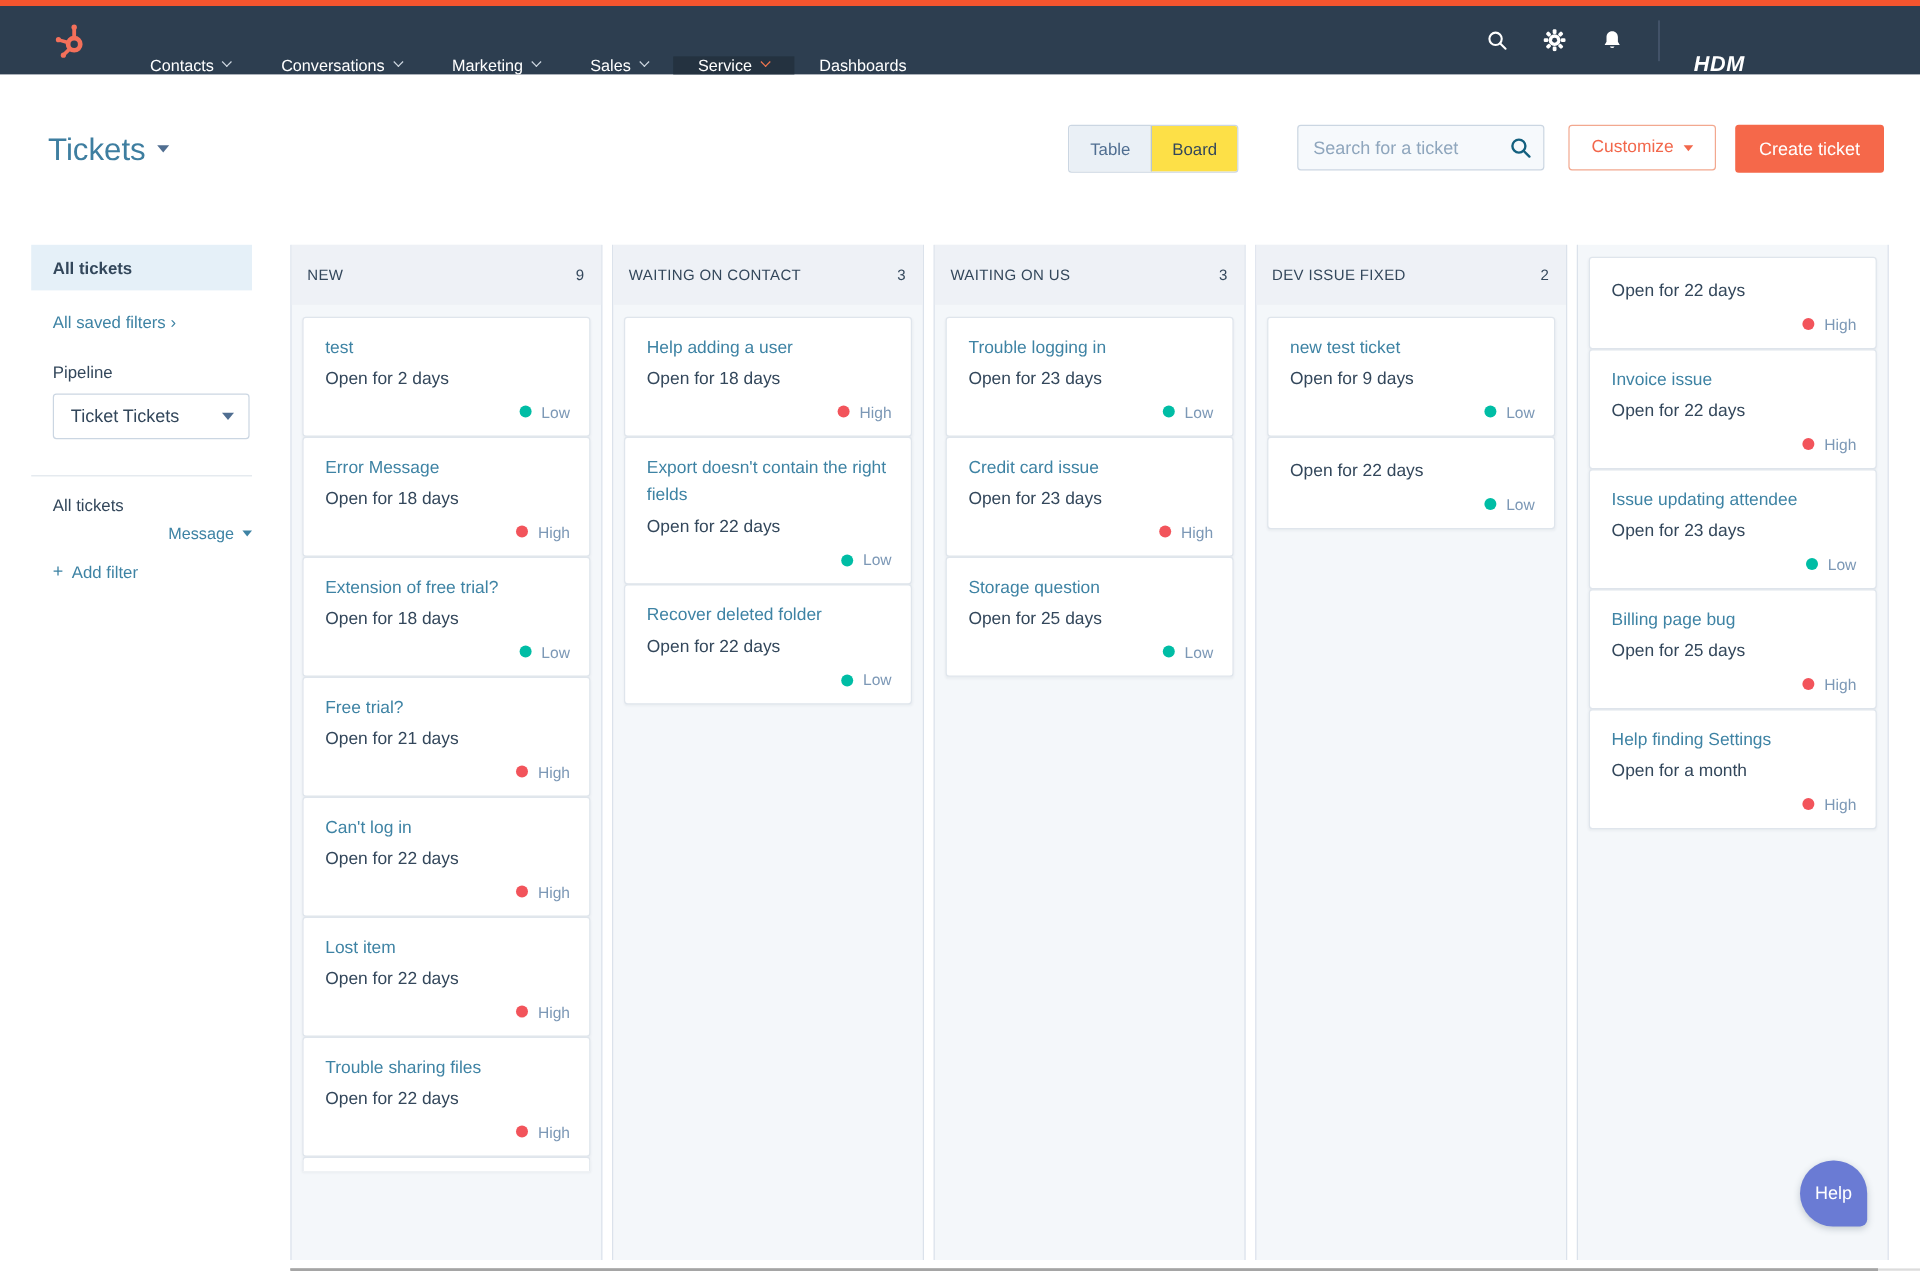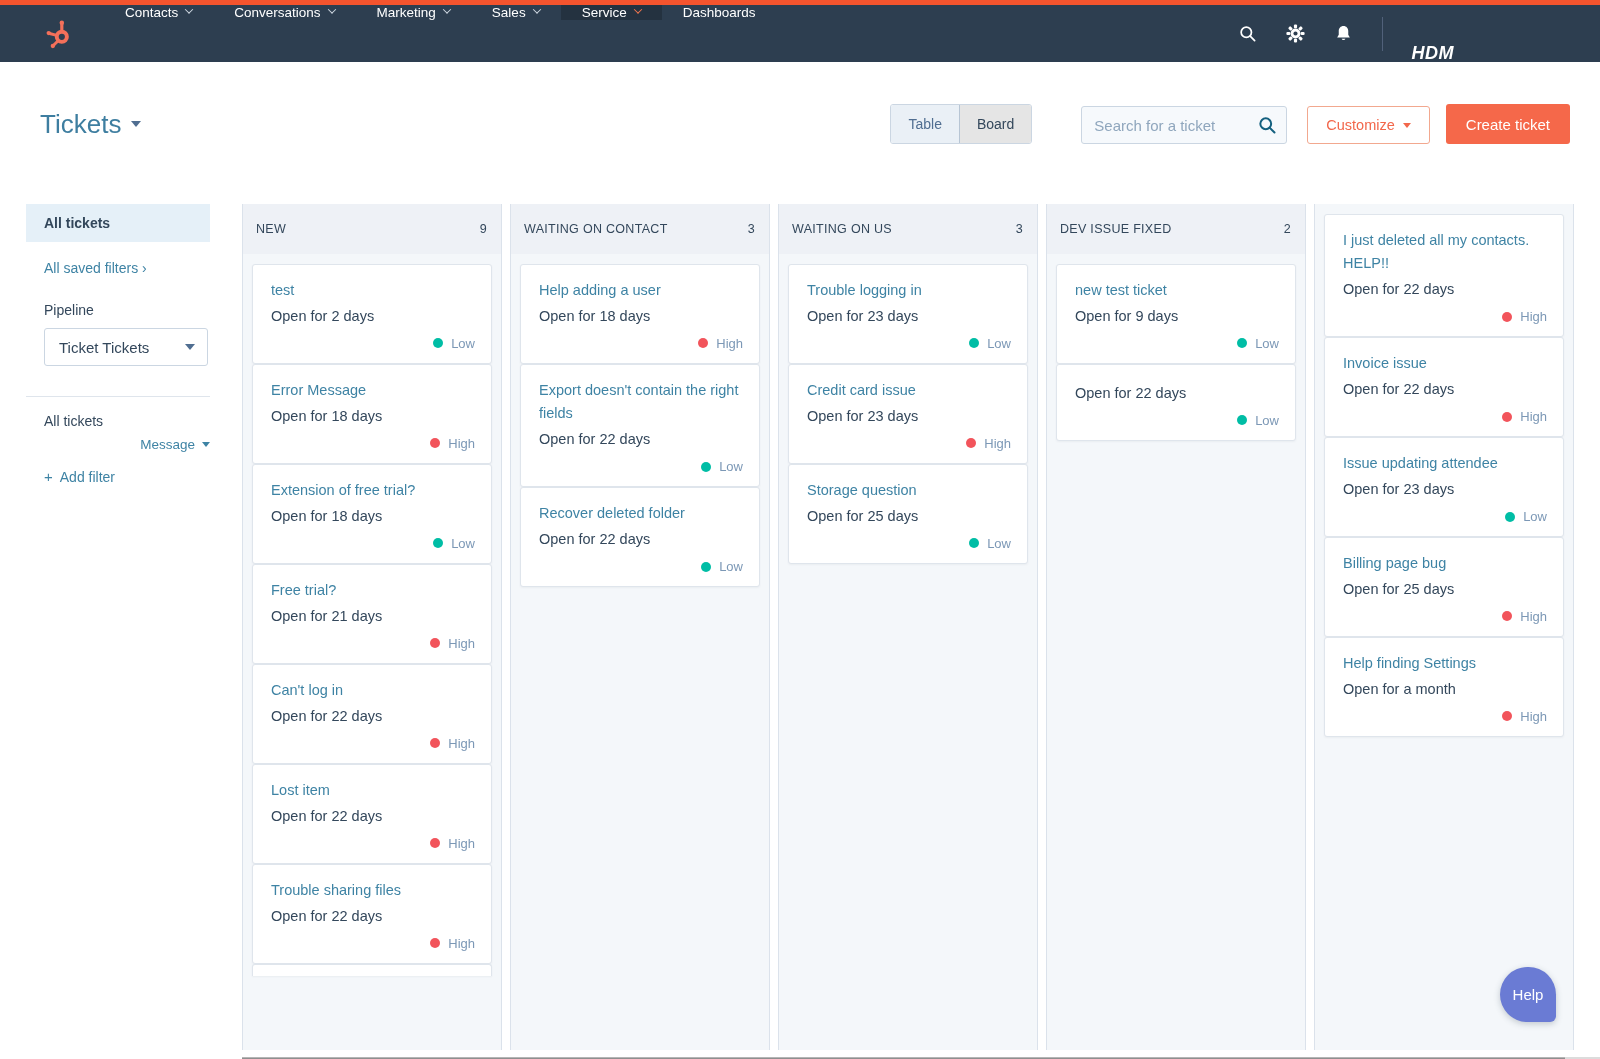--- a/index.html
+++ b/index.html
@@ -10,21 +10,21 @@
     position:relative;
   }
 
   
   .top-strip { height:5px; background:#f4542e; }
   .nav {
     height:57px; background:#2d3e50; display:flex; align-items:center;
     padding:0 26px 0 44px;
   }
   .logo { margin-right:30px; display:flex; align-items:center; }
-  .nav-items { display:flex; align-items:flex-start; height:57px; }
+  .nav-items { display:flex; align-items:flex-end; height:57px; }
   .nav-item {
     display:flex; align-items:center; gap:8px; padding:0 21px;
     color:#ffffff; font-size:13.5px; font-weight:500; cursor:pointer; white-space:nowrap;
   }
   .nav-item.active { background:#243240; }
   .chev {
     width:6px; height:6px; border-right:1.6px solid #cfd8e2; border-bottom:1.6px solid #cfd8e2;
     transform:rotate(45deg) translate(-1px,-1px); margin-top:-3px;
   }
   .nav-item.active .chev { border-color:#f2764f; }
@@ -34,24 +34,24 @@
   .brand { color:#ffffff; font-style:italic; font-weight:700; font-size:18px; letter-spacing:.5px; padding-right:120px;margin-top:40px; }
 
   
   .page-header {
     display:flex; justify-content:space-between; align-items:center;
     padding:42px 30px 0 40px;
   }
   .page-title-wrap { display:flex; align-items:center; gap:10px; cursor:pointer; }
   .page-title { font-size:26px; font-weight:500; color:#3e7ea0; }
   .caret-down { width:0; height:0; border-left:5px solid transparent; border-right:5px solid transparent; border-top:6px solid #506e91; }
-  .header-controls { display:flex; align-items:flex-end; }
+  .header-controls { display:flex; align-items:flex-start; }
   .view-toggle { display:flex; border:1px solid #cbd6e2; border-radius:3px; overflow:hidden; }
   .toggle-btn { height:38px; padding:0 17px; font-size:14px; display:flex; align-items:center; cursor:pointer; color:#506e91; background:#eaf0f6; }
-  .toggle-btn.active { background:#e5e5e5; color:#33475b; border-left:1px solid #b7c5d4; }
+  .toggle-btn.active { background:#fde047; color:#33475b; border-left:1px solid #b7c5d4; }
   .ticket-search { position:relative; margin-left:20px;padding-left:29px; }
   .ticket-search input {
     width:206px; height:38px; border:1px solid #cbd6e2; border-radius:3px;
     background:#f6f9fc; padding:0 36px 0 12px; font-size:15px; color:#33475b;
     font-family:"Liberation Sans", sans-serif; outline:none;
   }
   .ticket-search input::placeholder { color:#8fa6bd; }
   .ticket-search .mag { position:absolute; right:10px; top:9px; width:20px; height:20px; cursor:pointer; }
   .customize-btn {
     margin-left:20px; height:38px; padding:0 18px; background:#ffffff;
@@ -401,21 +401,20 @@
               <div class="card-priority">
                 <span class="dot" style="background: rgb(0, 189, 165);"></span>
                 <span>Low</span>
               </div>
             </article>
           </div>
         </section>
         <section class="column">
           <div class="cards">
             <article class="card">
-              <a class="card-title">I just deleted all my contacts. HELP!!</a>
               <div class="card-age">Open for 22 days</div>
               <div class="card-priority">
                 <span class="dot" style="background: rgb(242, 84, 91);"></span>
                 <span>High</span>
               </div>
             </article>
             <article class="card">
               <a class="card-title">Invoice issue</a>
               <div class="card-age">Open for 22 days</div>
               <div class="card-priority">

